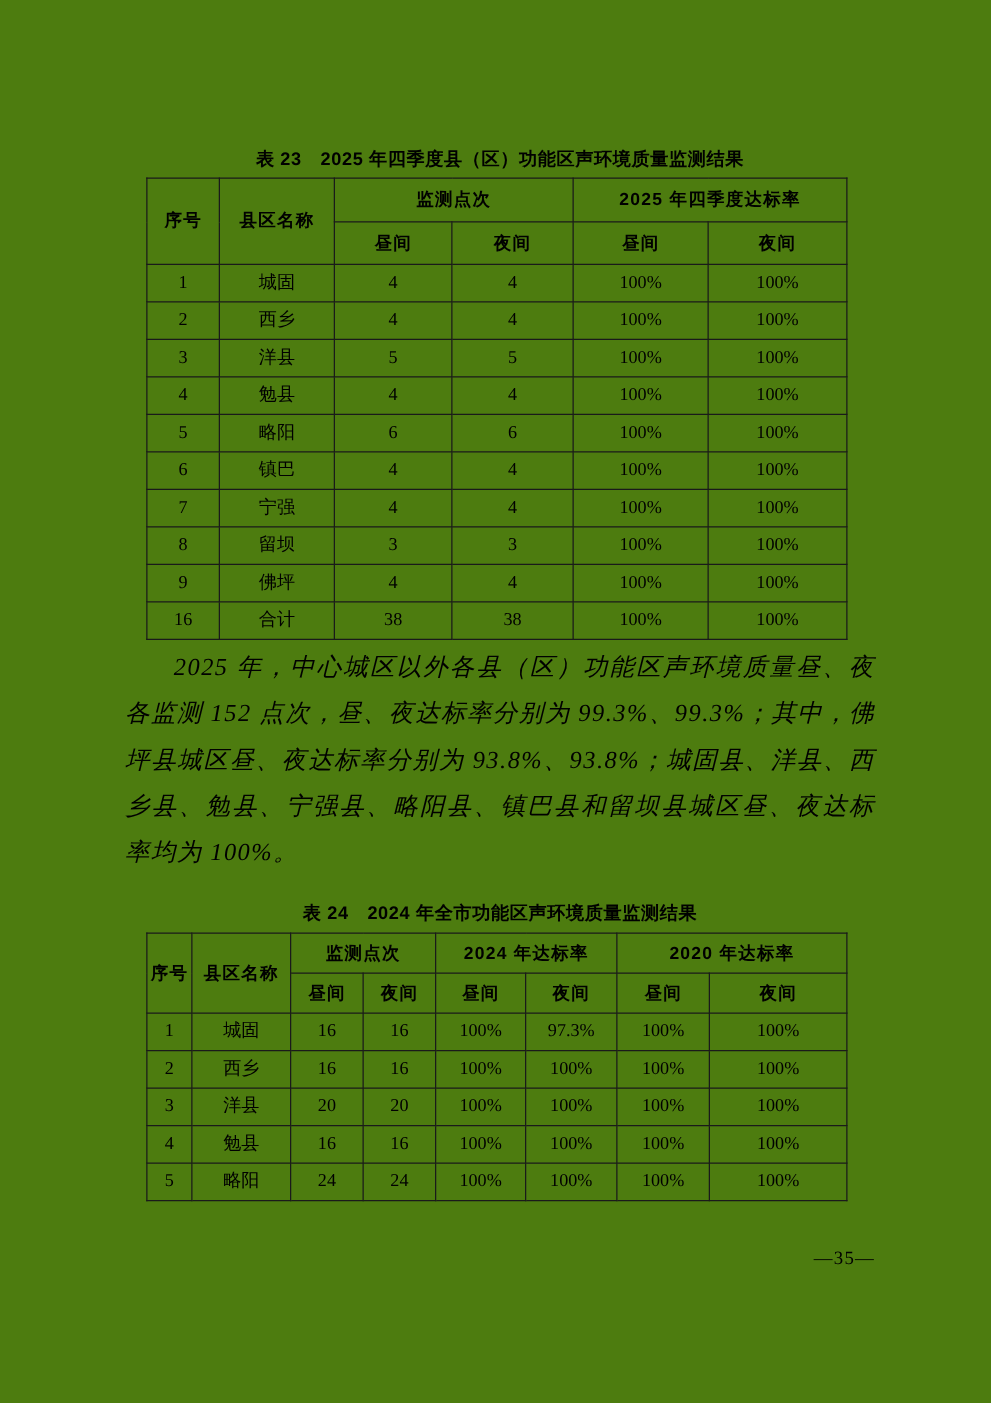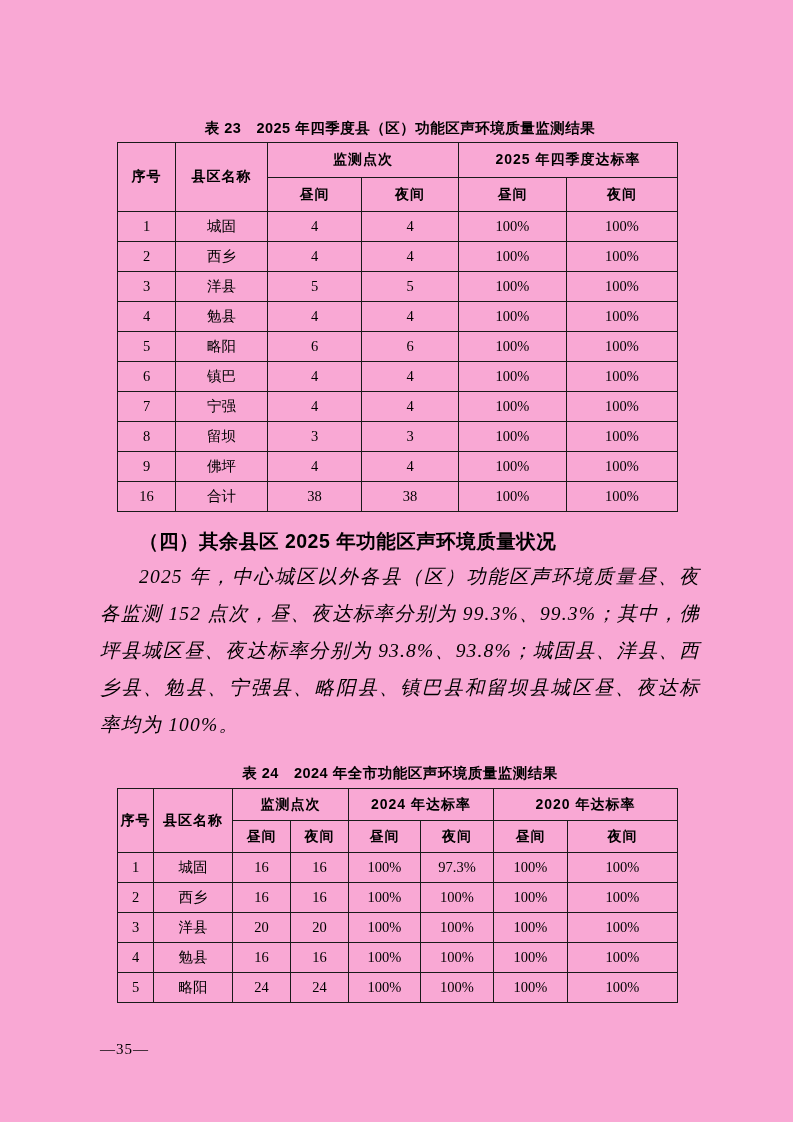--- a/index.html
+++ b/index.html
@@ -7,21 +7,21 @@
   body {
     width: 793px; height: 1122px;
     font-family: "Liberation Serif", "DejaVu Serif", serif;
     color: #000;
   }
   .page {
     position: relative;
     width: 793px; height: 1122px;
     padding: 0 93px 0 100px;
     overflow: hidden;
-    background: #f9a8d4;
+    background: #4d7c0f;
   }
   .tbl-caption {
     margin-top: 118px;
     text-align: center;
     font-family: "Liberation Sans", "DejaVu Sans", sans-serif;
     font-weight: bold;
     font-size: 14.5px;
     line-height: 20px;
     letter-spacing: 0.5px;
   }
@@ -70,20 +70,21 @@
     font-size: 19.5px;
     line-height: 37px;
     text-align: justify;
     text-indent: 2em;
     letter-spacing: 1.2px;
     width: 600px;
     font-style: italic;
   }
   .page-number {
     margin-top: 36px;
+    text-align: right;
     font-size: 15px;
     line-height: 20px;
     letter-spacing: 1px;
   }
 </style>
 </head>
 <body>
 
 <div class="page">
 
@@ -189,21 +190,20 @@
           <td>16</td>
           <td>合计</td>
           <td>38</td>
           <td>38</td>
           <td>100%</td>
           <td>100%</td>
         </tr>
       </tbody>
   </table>
 
-  <div class="section-heading">（四）其余县区 2025 年功能区声环境质量状况</div>
 
   <p class="section-paragraph">2025 年，中心城区以外各县（区）功能区声环境质量昼、夜各监测 152 点次，昼、夜达标率分别为 99.3%、99.3%；其中，佛坪县城区昼、夜达标率分别为 93.8%、93.8%；城固县、洋县、西乡县、勉县、宁强县、略阳县、镇巴县和留坝县城区昼、夜达标率均为 100%。</p>
 
   <div class="tbl-caption second">表 24　2024 年全市功能区声环境质量监测结果</div>
 
   <table id="table24">
     <colgroup>
       <col style="width:36px">
         <col style="width:79px">
         <col style="width:58px">

